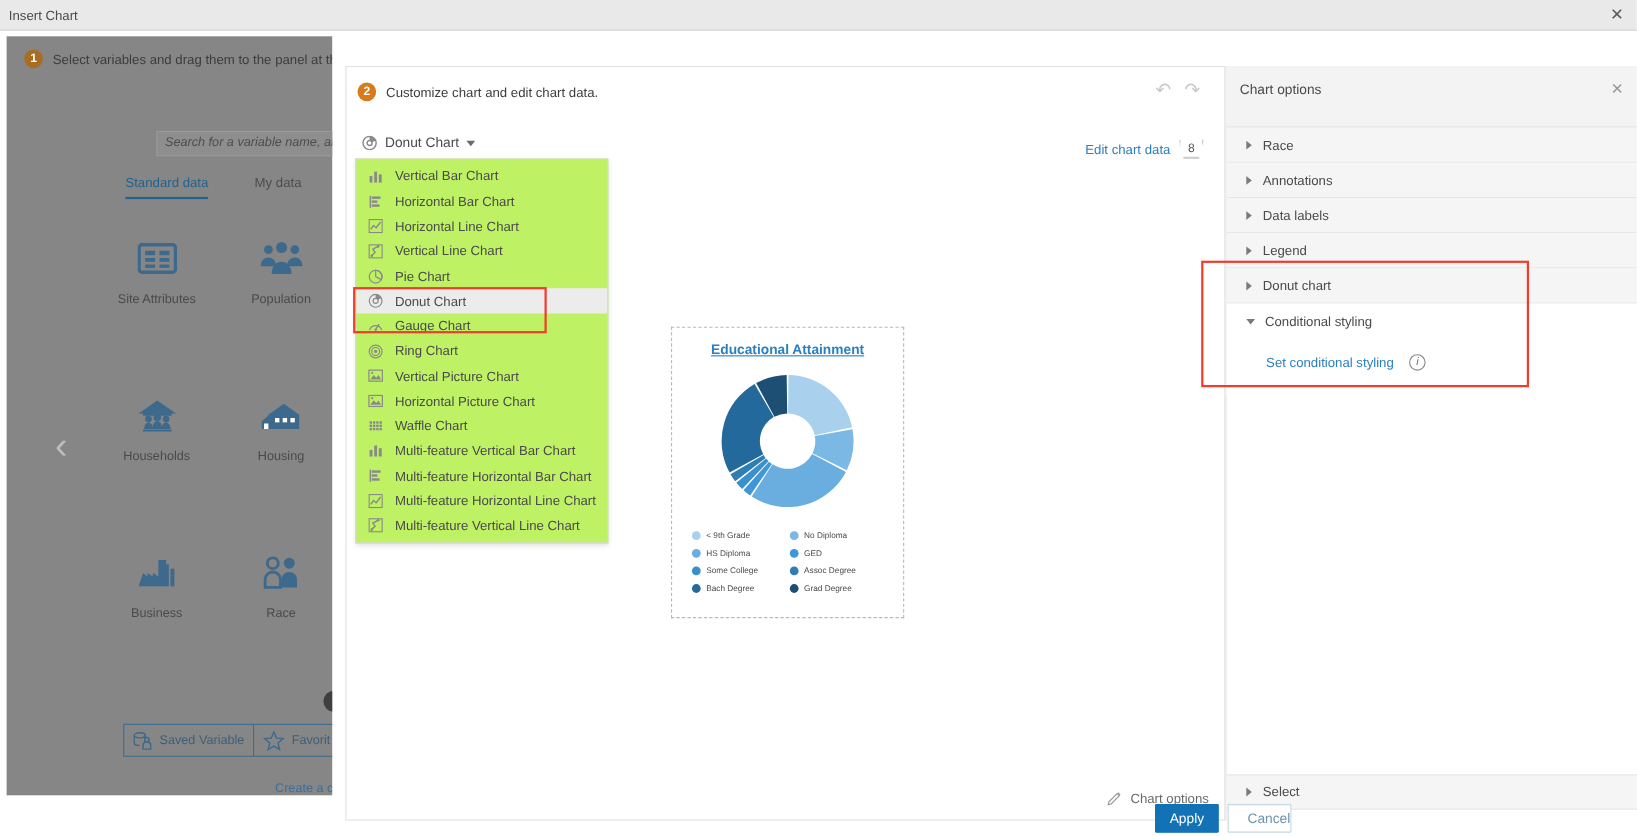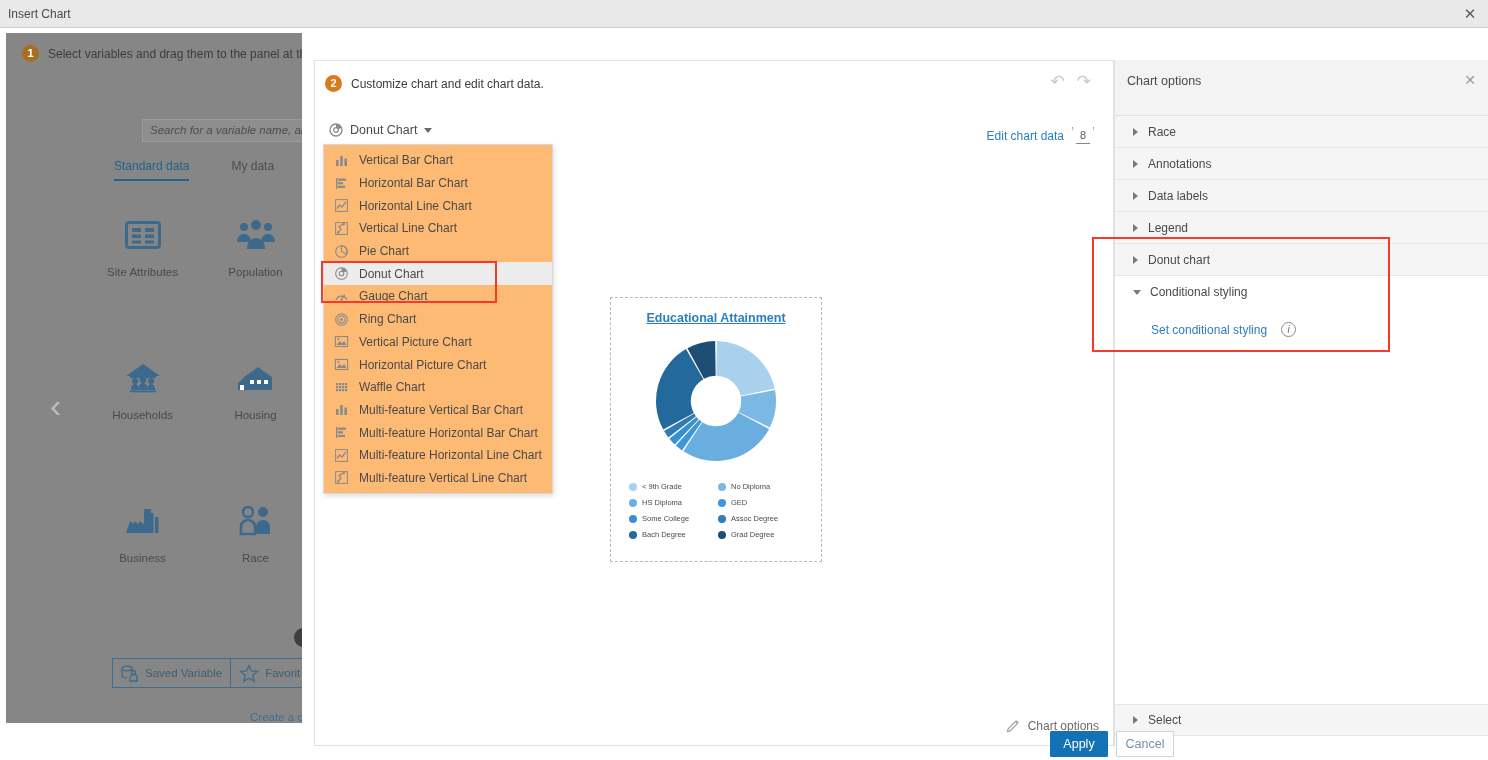--- a/index.html
+++ b/index.html
@@ -107,21 +107,21 @@
   .cnt:before {
     content:""; position:absolute; inset:0;
     border:1px solid #8a8a8a; border-top:none;
     transform:perspective(20px) rotateX(0deg);
     clip-path: polygon(0 0, 100% 0, 82% 100%, 18% 100%);
   }
 
   
   .menu {
     position:absolute; left:8px; top:83px; width:230px;
-    background:#fdba74; border:1px solid #d8d8d8;
+    background:#bef264; border:1px solid #d8d8d8;
     box-shadow:1px 2px 5px rgba(0,0,0,.14);
     padding:4px 0; z-index:30;
   }
   .mi {
     display:flex; align-items:center; gap:10px; height:22.7px;
     padding:0 10px; font-size:12px; color:#4a4a4a; cursor:pointer; white-space:nowrap;
   }
   .mi .mic { width:15px; height:15px; flex:none; display:flex; align-items:center; justify-content:center; }
   .mi.sel { background:#ececec; }
 
@@ -186,21 +186,21 @@
   }
   .tooltiprow { position:absolute; left:0; bottom:10px; width:374px; }
 
   
   .footer {
     position:absolute; left:0; top:728px; width:1184px; height:32px;
     display:flex; justify-content:flex-end; align-items:center; gap:8px; padding-right:10px;
   }
   .btn { height:26px; min-width:58px; font-size:12.5px; cursor:pointer; border-radius:1px; }
   .btn.primary { background:#1272b5; color:#fff; border:1px solid #1272b5; }
-  .btn.ghost { background:#fff; color:#6f94ad; border:1px solid #c7d7e2; }
+  .btn.ghost { background:#fff; color:#6f94ad; border:1px solid #c7d7e2;text-align:right; }
   svg { display:block; }
 </style>
 </head>
 <body>
 
 <div class="app">
 
   <div class="titlebar">
     <span class="title">Insert Chart</span>
     <span class="close">✕</span>

